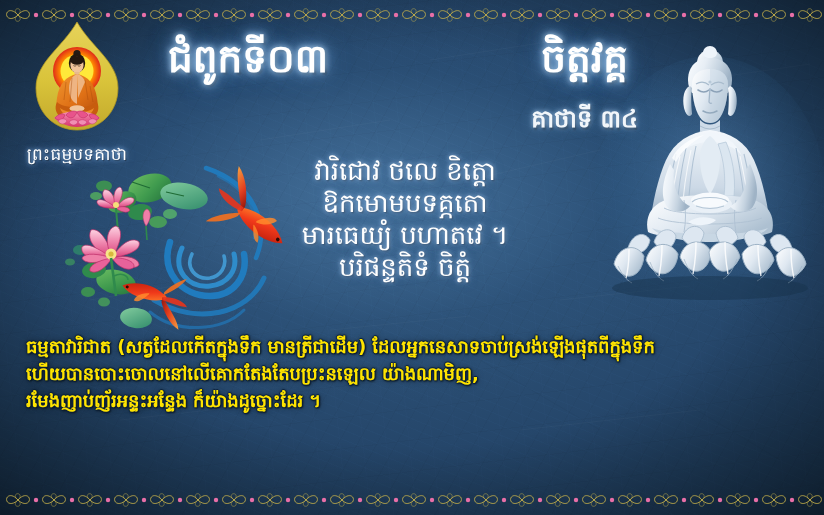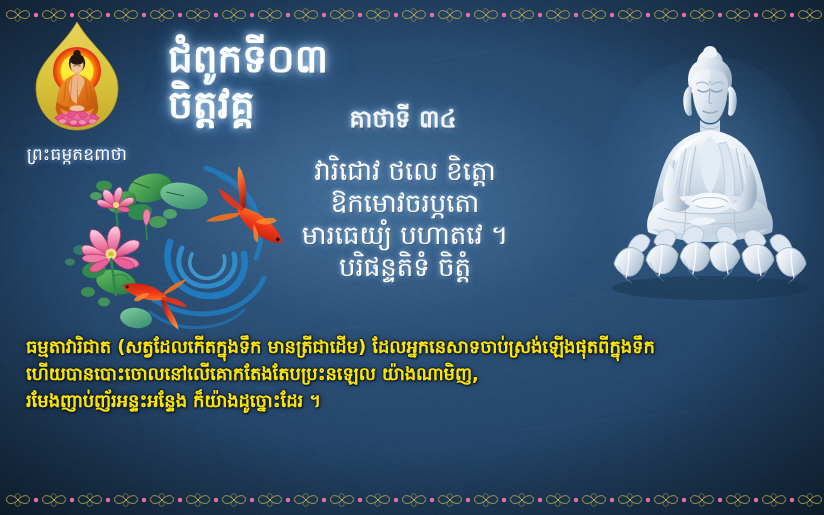--- a/index.html
+++ b/index.html
@@ -94,42 +94,41 @@
   
   .title-row {
     position: absolute;
     left: 168px;
     top: 36px;
     width: 470px;
     display: flex;
     justify-content: space-between;
     align-items: baseline;
     z-index: 5;
-    flex-direction: column;
   }
   .title-main, .title-sub-head {
     color: #ffffff;
     font-size: 39px;
     line-height: 46px;
     font-weight: bold;
     white-space: nowrap;
     text-shadow:
       0 0 6px rgba(190,225,255,0.95),
       0 0 14px rgba(130,185,240,0.8),
       0 0 26px rgba(90,150,215,0.55),
       2px 2px 2px rgba(0,0,0,0.45);
   }
   .title-sub-head { margin-right: 10px; }
 
   .verse-number {
     position: absolute;
     left: 168px;
     top: 104px;
     width: 470px;
-    text-align: center;
+    text-align: right;
     z-index: 5;
     color: #f2f6fa;
     font-size: 24px;
     line-height: 30px;
     font-weight: bold;
     text-shadow:
       0 0 5px rgba(185,220,255,0.8),
       0 0 12px rgba(120,175,232,0.55),
       1px 2px 2px rgba(0,0,0,0.5);
   }
@@ -504,21 +503,21 @@
           <path d="M75,97 C 78,95 82,96 85,100 C 81,104 77,102 75,97 Z"></path>
         </g>
         <g fill="#f08fb4" stroke="#c4376e" stroke-width="0.5">
           <path d="M44,103 C 47,100 51,100 53,103 C 51,107 46,107 44,103 Z"></path>
           <path d="M55,104 C 58,101 62,101 64,104 C 62,108 57,108 55,104 Z"></path>
           <path d="M64,104 C 66,101 70,101 73,104 C 71,108 66,108 64,104 Z"></path>
           <path d="M74,103 C 77,100 80,100 83,103 C 80,107 76,107 74,103 Z"></path>
         </g>
       </g>
     </svg>
-    <div class="logo-caption">ព្រះធម្កតឧពាថា</div>
+    <div class="logo-caption">ព្រះធម្មបទគាថា</div>
   </div>
 
   <svg class="lotus-art" width="266" height="195" viewBox="0 0 266 195">
     <defs>
       <linearGradient id="padG" x1="0" y1="0" x2="1" y2="1">
         <stop offset="0%" stop-color="#6fbf63"></stop>
         <stop offset="55%" stop-color="#3f9a4e"></stop>
         <stop offset="100%" stop-color="#23713c"></stop>
       </linearGradient>
       <linearGradient id="padG2" x1="0" y1="0" x2="1" y2="1">
@@ -786,21 +785,21 @@
 
   <div class="title-row">
     <div class="title-main">ជំពូកទី០៣</div>
     <div class="title-sub-head">ចិត្តវគ្គ</div>
   </div>
 
   <div class="verse-number">គាថាទី ៣៤</div>
 
   <div class="pali-verse">
     <div class="pali-line">វារិជោវ ថលេ ខិត្តោ</div>
-    <div class="pali-line">ឱកមោវចរប្ភតោ</div>
+    <div class="pali-line">ឱកមោមបទគ្ភតោ</div>
     <div class="pali-line">មារធេយ្យំ បហាតវេ ។</div>
     <div class="pali-line">បរិផន្ទតិទំ ចិត្តំ</div>
   </div>
 
   <div class="khmer-body">
     <div class="khmer-line">ធម្មតាវារិជាត (សត្វដែលកើតក្នុងទឹក មានត្រីជាដើម) ដែលអ្នកនេសាទចាប់ស្រង់ឡើងផុតពីក្នុងទឹក</div>
     <div class="khmer-line">ហើយបានបោះចោលនៅលើគោកតែងតែបប្រះនឡេល យ៉ាងណាមិញ,</div>
     <div class="khmer-line">រមែងញាប់ញ័រអន្ទះអន្ទែង ក៏យ៉ាងដូច្នោះដែរ ។</div>
   </div>
 

